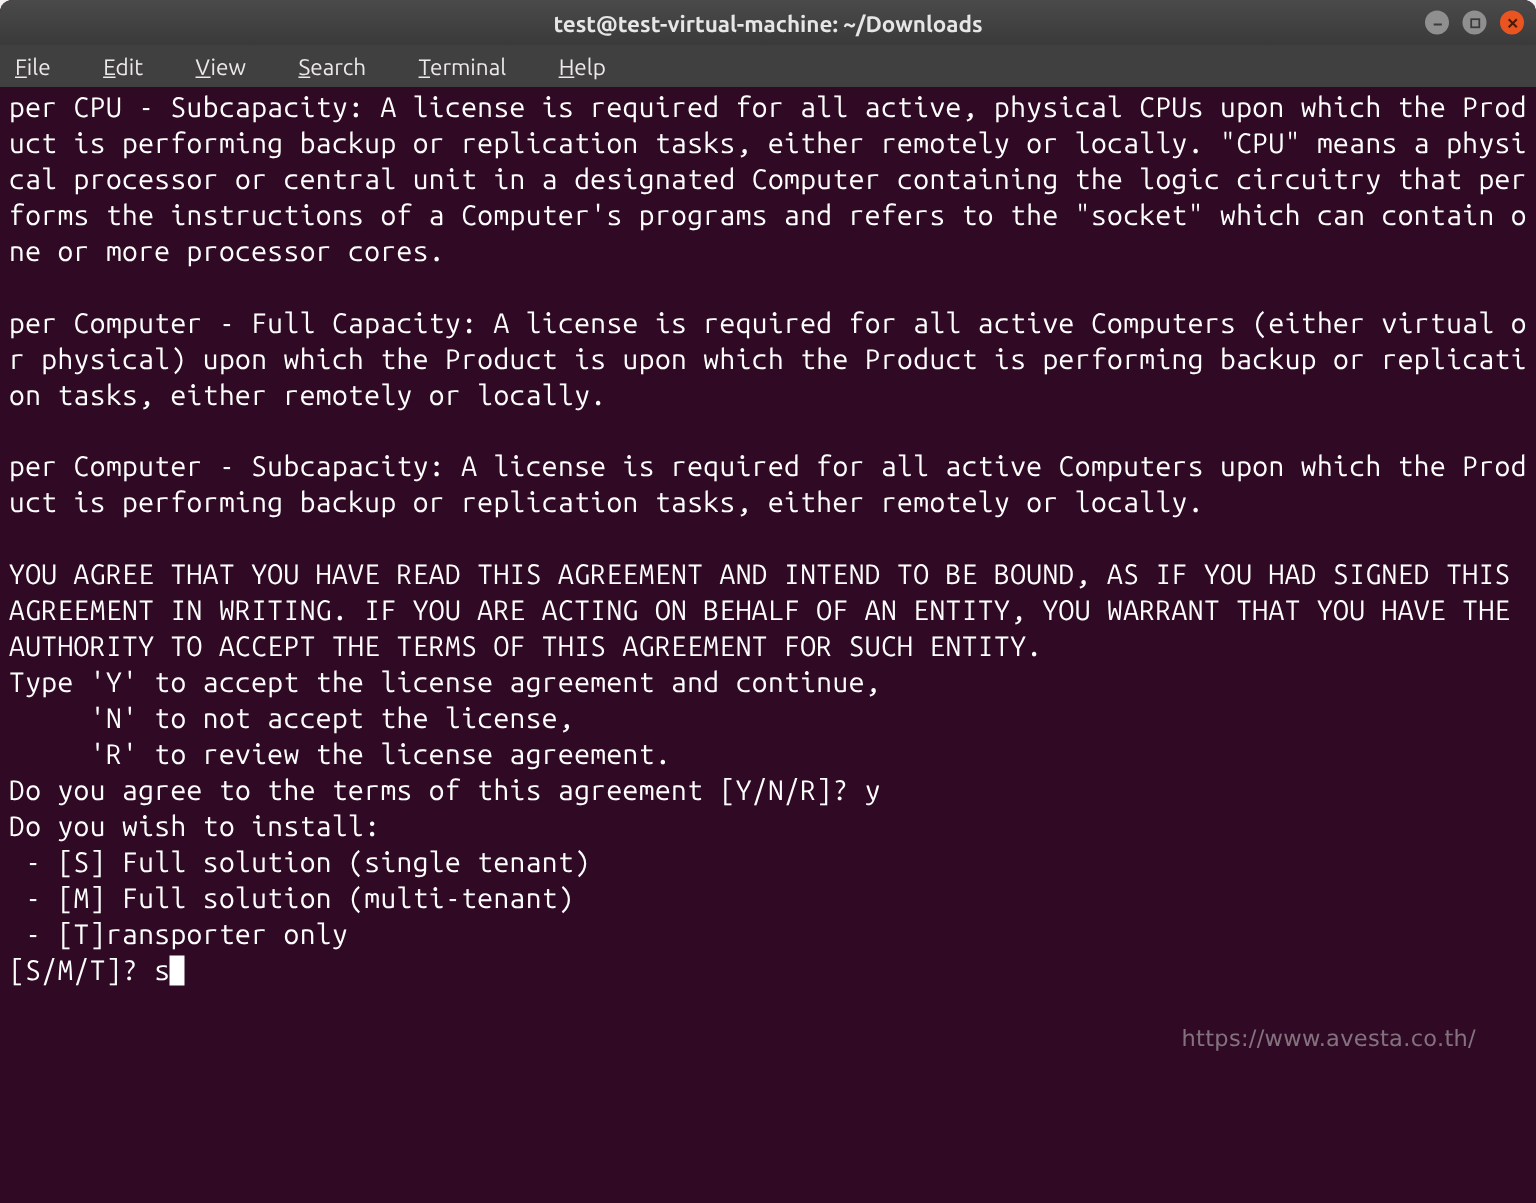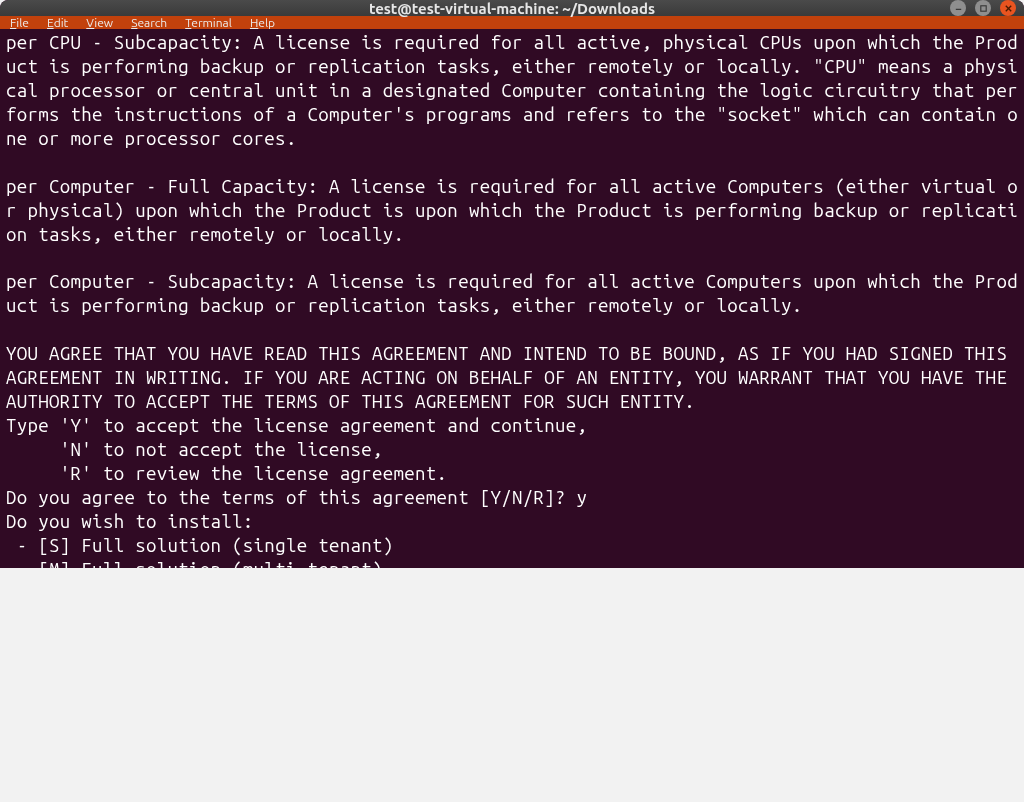--- a/index.html
+++ b/index.html
@@ -1,20 +1,20 @@
 <!DOCTYPE html>
 <html><head>
 <meta charset="utf-8">
 <style>
   * { margin: 0; padding: 0; box-sizing: border-box; }
   html, body { width: 1024px; height: 802px; overflow: hidden; font-family: "Ubuntu", "DejaVu Sans", sans-serif; background: #f2f2f2; }
 
   .window {
     width: 1024px;
-    height: 568px;
+    height: 802px;
     display: flex;
     flex-direction: column;
     background: #300a24;
     border-radius: 8px 8px 0 0;
     overflow: hidden;
   }
 
   
   .titlebar {
     height: 30px;
@@ -53,27 +53,27 @@
     cursor: pointer;
   }
   .win-min { background: #8f8f8f; }
   .win-max { background: #8f8f8f; }
   .win-close { background: #e95420; }
   .win-btn svg { width: 9px; height: 9px; }
 
   
   .menubar {
     height: 28px;
-    background: #c2410c;
+    background: #404040;
     display: flex;
     align-items: center;
     padding: 0 10px;
-    gap: 18px;
+    gap: 35px;
     color: #eceae8;
-    font-size: 12px;
+    font-size: 15px;
   }
   .menu-item {
     cursor: pointer;
   }
   .menu-item .accel { text-decoration: underline; }
 
   
   .term {
     flex: 1;
     background: #300a24;

